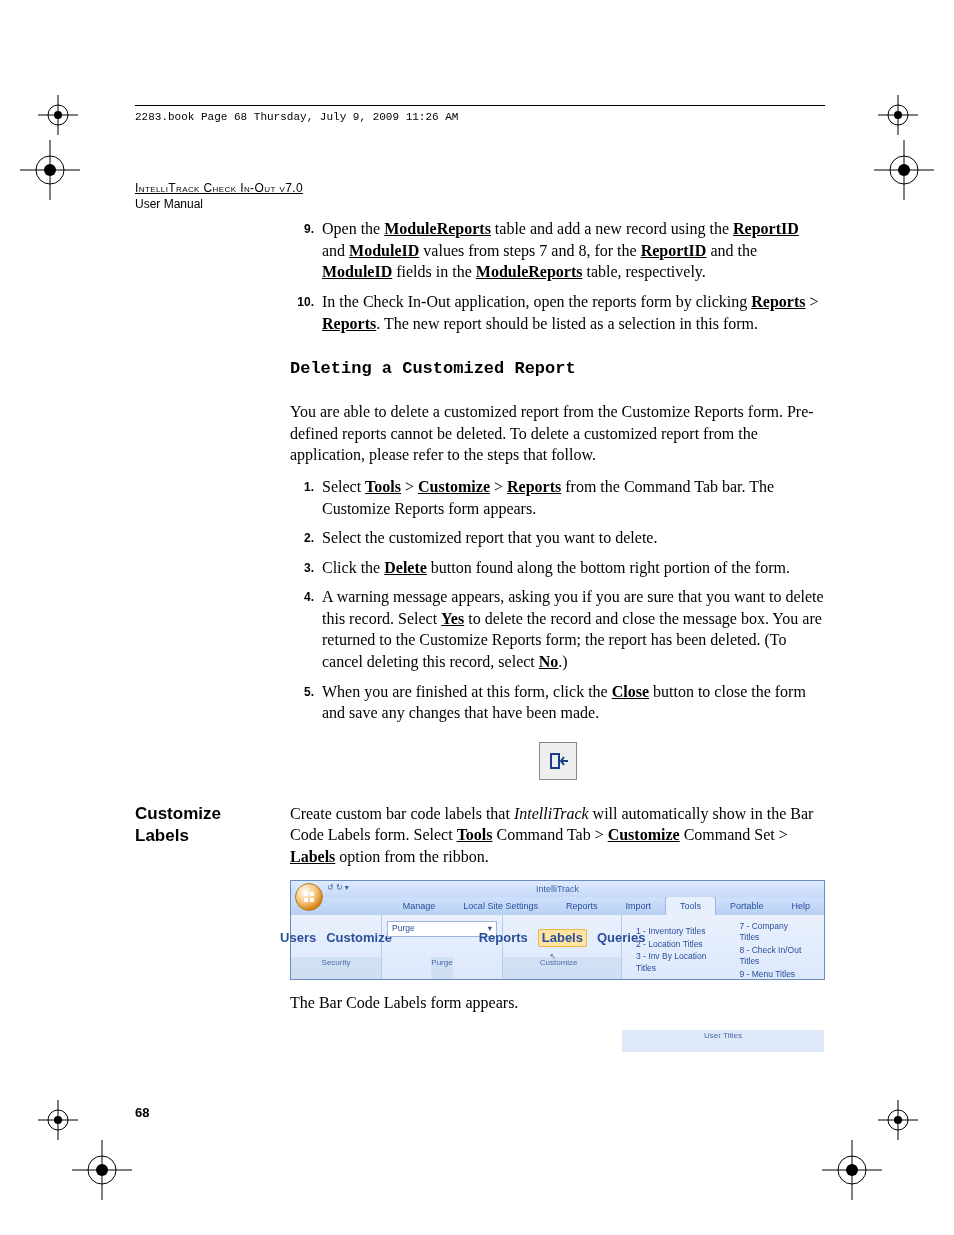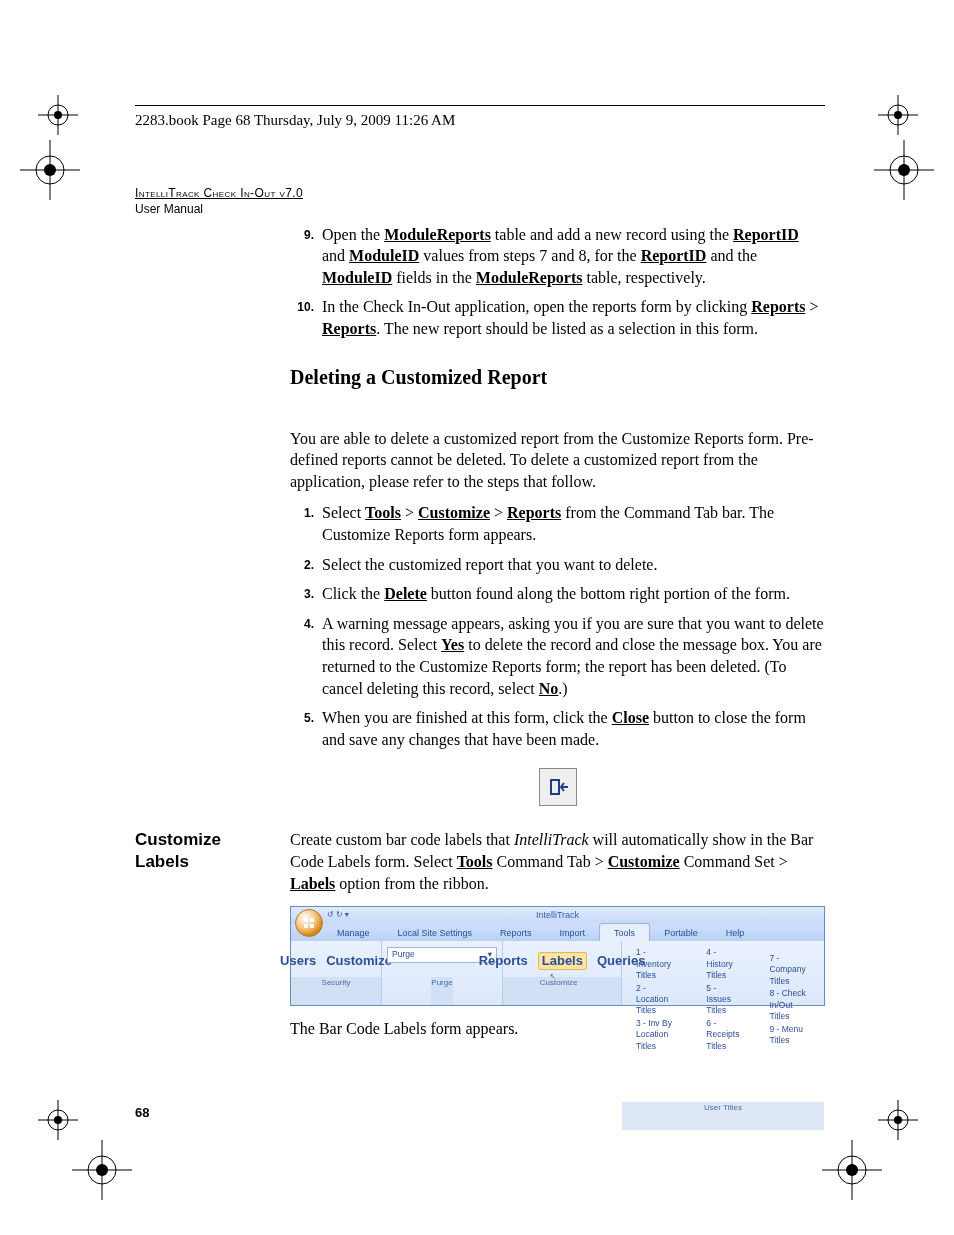--- a/index.html
+++ b/index.html
@@ -1,47 +1,47 @@
 <!DOCTYPE html>
 <html><head>
 <meta charset="utf-8">
 <style>
   html,body{margin:0;padding:0;background:#fff;}
   body{font-family:"Times New Roman",Times,serif;color:#000;width:954px;height:1235px;position:relative;font-size:16px;line-height:1.35;}
   .crop-mark{position:absolute;width:40px;height:40px;}
   .crop-mark svg{display:block;}
   .page{position:absolute;left:135px;top:105px;width:690px;}
   .hr{border:0;border-top:1px solid #000;margin:0 0 4px 0;}
-  .running{font-size:15px;font-family:Liberation Serif, serif;}
+  .running{font-size:11px;font-family:Liberation Mono, monospace;}
   .headerblock{margin-top:55px;font-size:12px;font-family:Arial,Helvetica,sans-serif;}
   .headerblock .line1{font-variant:small-caps;letter-spacing:.4px;text-decoration:underline;}
   .body-col{margin-left:155px;width:535px;}
   .side-col{position:absolute;left:0;width:140px;}
   .ol{list-style:none;padding:0;margin:6px 0 0 0;}
   .ol>li{display:flex;margin-bottom:8px;}
   .ol .num{flex:0 0 24px;text-align:right;font-family:Arial,Helvetica,sans-serif;font-weight:bold;font-size:12px;padding-top:3px;padding-right:8px;}
   .ol .txt{flex:1;}
   b{font-weight:bold;text-decoration:underline;}
   i{font-style:italic;}
-  .h2{font-family:Liberation Serif, serif;font-weight:bold;font-size:20px;margin:24px 0 37px 0;}
+  .h2{font-family:Liberation Mono, monospace;font-weight:bold;font-size:17px;margin:24px 0 20px 0;}
   .sideh{font-family:Arial,Helvetica,sans-serif;font-weight:bold;font-size:17px;line-height:1.3;}
   .iconbox{width:36px;height:36px;border:1px solid #888;background:#eee;display:flex;align-items:center;justify-content:center;margin:18px auto;}
   .pagenum{position:absolute;left:135px;top:1104px;font-family:Arial,Helvetica,sans-serif;font-weight:bold;font-size:13px;}
   .ribbon{border:1px solid #6a8bbf;font-family:"Segoe UI",Tahoma,Arial,sans-serif;font-size:9px;color:#2a4e9b;margin:12px 0;}
   .ribbon-titlebar{background:linear-gradient(#dfeaff,#c6d9f7);height:16px;display:flex;align-items:center;position:relative;}
   .ribbon-titlebar .orb{width:26px;height:26px;border-radius:50%;background:radial-gradient(circle at 35% 30%,#fff,#f6c27a 45%,#d88a1c 70%,#9a5a0c);border:1px solid #b77b1f;position:absolute;left:4px;top:2px;z-index:3;display:flex;align-items:center;justify-content:center;}
   .ribbon-titlebar .qat{margin-left:36px;font-size:8px;color:#3a5ea8;}
   .ribbon-titlebar .apptitle{position:absolute;left:0;right:0;text-align:center;color:#3a5ea8;}
-  .ribbon-tabs{background:linear-gradient(#cfe0fb,#b9d1f4);height:18px;display:flex;align-items:flex-end;padding-left:32px;gap:0;}
+  .ribbon-tabs{background:linear-gradient(#cfe0fb,#b9d1f4);height:18px;display:flex;align-items:flex-end;padding-left:40px;gap:0;justify-content:flex-end;}
   .rtab{padding:3px 14px 2px;color:#2a4e9b;}
   .rtab.active{background:#e7effc;border:1px solid #9cb6e0;border-bottom:none;border-radius:3px 3px 0 0;}
   .ribbon-body{background:linear-gradient(#eaf1fd,#dce8fb);display:flex;height:64px;}
   .rgroup{border-right:1px solid #b9cdea;display:flex;flex-direction:column;justify-content:space-between;}
   .rgroup-inner{flex:1;display:flex;align-items:center;justify-content:center;gap:10px;padding:4px 10px 0;}
-  .rgroup-label{text-align:center;font-size:8px;color:#4a6aa8;padding:1px 0 16px;background:rgba(200,216,240,.6);}
+  .rgroup-label{text-align:center;font-size:8px;color:#4a6aa8;padding:1px 0 10px;background:rgba(200,216,240,.6);}
   .rsmall{font-size:13px;text-align:right;line-height:1.1;font-weight:bold;}
   .combo{border:1px solid #9cb6e0;background:#fff;height:14px;width:100px;display:flex;align-items:center;justify-content:space-between;padding:0 4px;font-size:8.5px;}
   .rhi{background:#ffe3a0;border:1px solid #e7b84e;border-radius:2px;padding:1px 3px;}
   .rcol{display:flex;flex-direction:column;gap:1px;font-size:8.5px;padding:2px 8px;}
 </style>
 </head>
 <body>
 
 <div class="crop-mark" style="left:38px;top:95px">
     <svg width="40" height="40">
@@ -220,25 +220,20 @@
             <div class="rgroup-label"><span>Customize</span><span style="position:relative;left:-28px;top:-6px;">↖</span></div>
           </div>
           <div class="rgroup" style="flex:1;border-right:none;gap:48px;">
             <div class="rgroup-inner" style="justify-content:flex-start;gap:14px;padding-left:6px;">
               <div class="rcol">
                 <span>1 - Inventory Titles</span>
                 <span>2 - Location Titles</span>
                 <span>3 - Inv By Location Titles</span>
               </div>
               <div class="rcol">
-                <span>4 - History Titles</span>
-                <span>5 - Issues Titles</span>
-                <span>6 - Receipts Titles</span>
-              </div>
-              <div class="rcol">
                 <span>7 - Company Titles</span>
                 <span>8 - Check In/Out Titles</span>
                 <span>9 - Menu Titles</span>
               </div>
             </div>
             <div class="rgroup-label">User Titles</div>
           </div>
         </div>
       </div>
 

